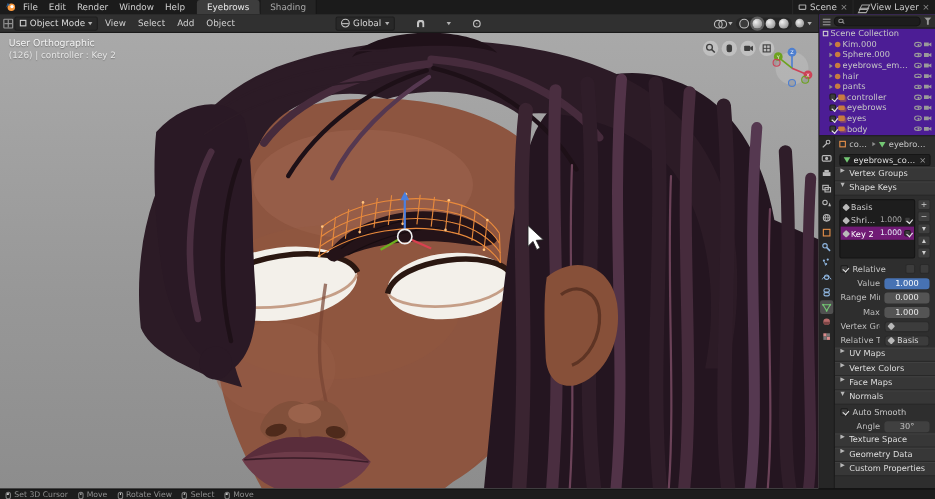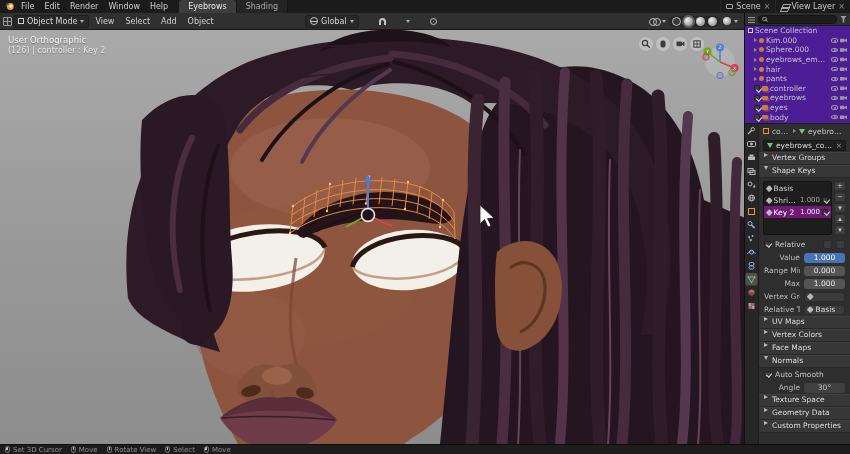--- a/index.html
+++ b/index.html
@@ -105,21 +105,21 @@
 .f-label{width:36px;text-align:right;color:#bdbdbd;flex:none;white-space:nowrap;overflow:hidden}
 .wgt{flex:1;height:10px;border-radius:3px;display:flex;align-items:center;justify-content:center;color:#ededed;background:#545454;min-width:0}
 .wgt.blue{background:#4772b3;color:#fff}
 .wgt.dark{background:#404040;color:#c2c2c2}
 .dd{flex:1;height:10px;border-radius:3px;background:#3c3c3c;border:1px solid #2a2a2a;display:flex;align-items:center;gap:3px;padding:0 3px;color:#d8d8d8;min-width:0}
 .dd span:nth-child(2){overflow:hidden;white-space:nowrap;text-overflow:ellipsis}
 .spacer{flex:1}
 .mini-ico{width:9px;height:9px;background:#3c3c3c;border:1px solid #2a2a2a;border-radius:2px;flex:none}
 
 .statusbar{height:10px;background:#1d1d1d;border-top:1px solid #0e0e0e;display:flex;align-items:center;gap:9px;padding:0 5px;font-size:7px;color:#909090;flex:none}
-.hint{display:flex;align-items:center;gap:3px;white-space:nowrap}
+.hint{display:flex;align-items:flex-end;gap:3px;white-space:nowrap}
 .mouse{width:5px;height:7px;border:1px solid #7d7d7d;border-radius:2.5px;position:relative;flex:none}
 .mouse::after{content:"";position:absolute;left:0.3px;top:0.3px;width:1.6px;height:2.4px;background:#c9c9c9;border-radius:2px 0 0 0}
 .mouse.mid::after{left:1.4px;width:1.2px}
 .stats{margin-left:auto;white-space:nowrap;color:#8c8c8c}
 </style>
 </head>
 <body>
 
 <div class="app">
 

